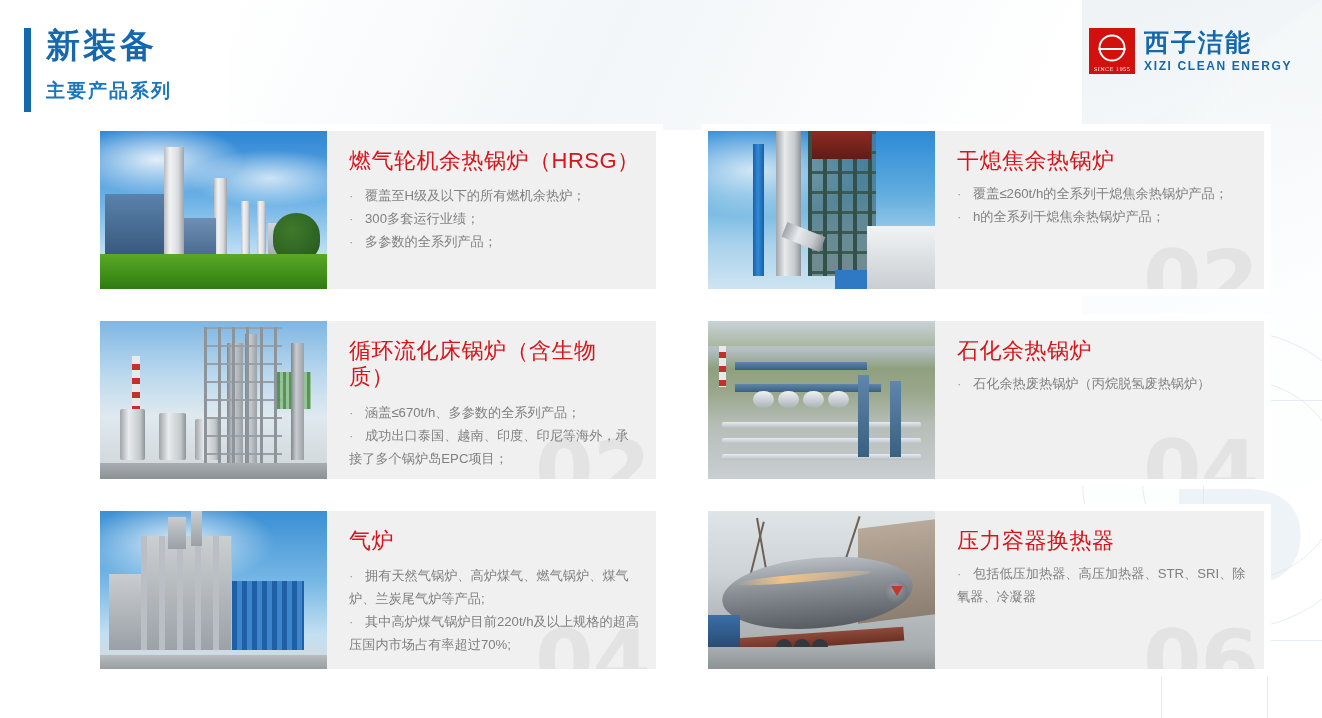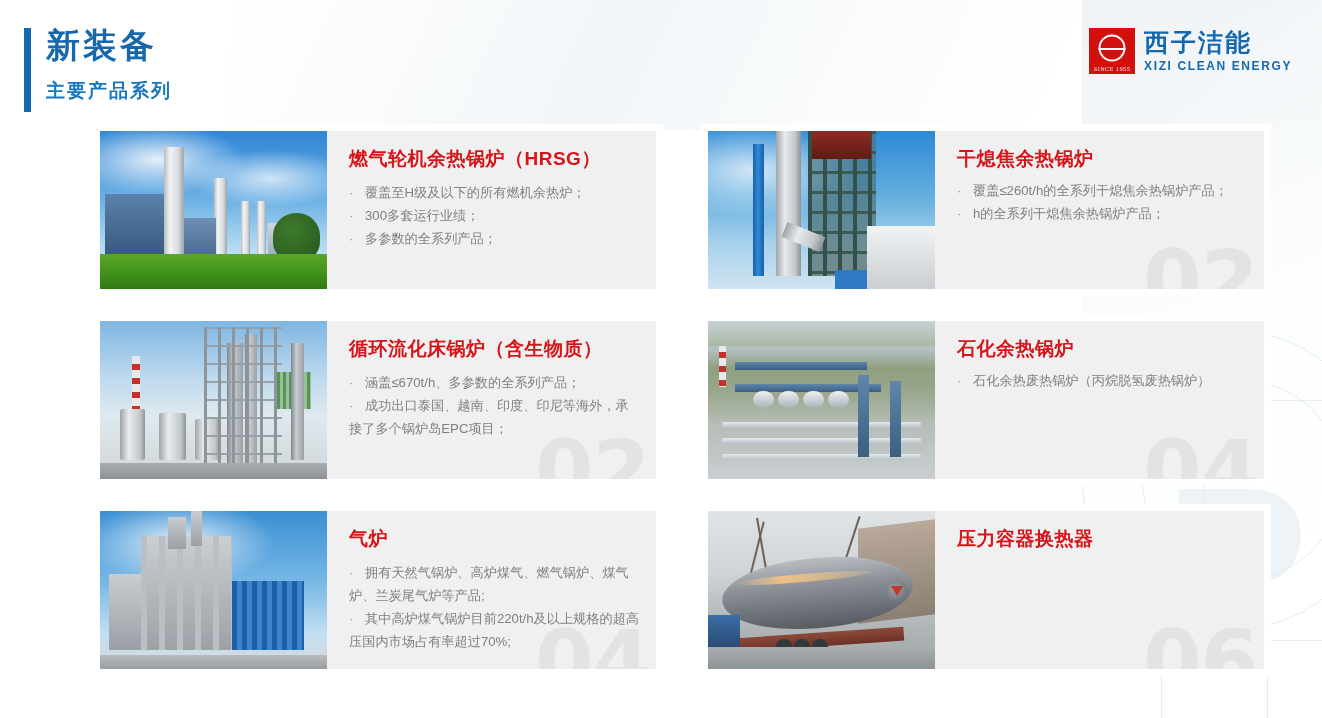--- a/index.html
+++ b/index.html
@@ -194,22 +194,22 @@
   .card.wide-photo .card-photo { width: 227px; }
 
   .card-body {
     flex: 1;
     padding: 17px 16px 0 22px;
     position: relative;
     z-index: 2;
     min-width: 0;
   }
   .card-heading {
-    font-size: 19px;
-    font-weight: 700;
+    font-size: 22px;
+    font-weight: 400;
     color: #d7141a;
     letter-spacing: 0.5px;
     line-height: 1.2;
     margin-bottom: 11px;
   }
   .card.small-head .card-heading { margin-bottom: 9px; }
   .bullets { list-style: none; }
   .bullets li {
     font-size: 13.2px;
     color: #808080;
@@ -563,18 +563,21 @@
         <div class="vessel-cap"></div>
         <div class="trailer"></div>
         <div class="wheel" style="left:30%;"></div>
         <div class="wheel" style="left:38%;"></div>
         <div class="wheel" style="left:46%;"></div>
         <div style="position:absolute; left:0; bottom:12%; width:14%; height:22%; background:linear-gradient(180deg,#3b6ea8 0%,#27486e 100%);"></div>
         <div style="position:absolute; left:0; right:0; bottom:0; height:14%; background:linear-gradient(180deg,#a9aeb1 0%,#8d9295 100%);"></div>
       </div>
       <div class="card-body">
         <div class="card-heading">压力容器换热器</div>
+        <ul class="bullets">
+          <li><span class="bdot">·</span><span>包括低压加热器、高压加热器、STR、SRI、除氧器、冷凝器</span></li>
+        </ul>
       </div>
       <div class="card-watermark">06</div>
     </div>
   </div>
 
 </div>
 
 </body></html>

